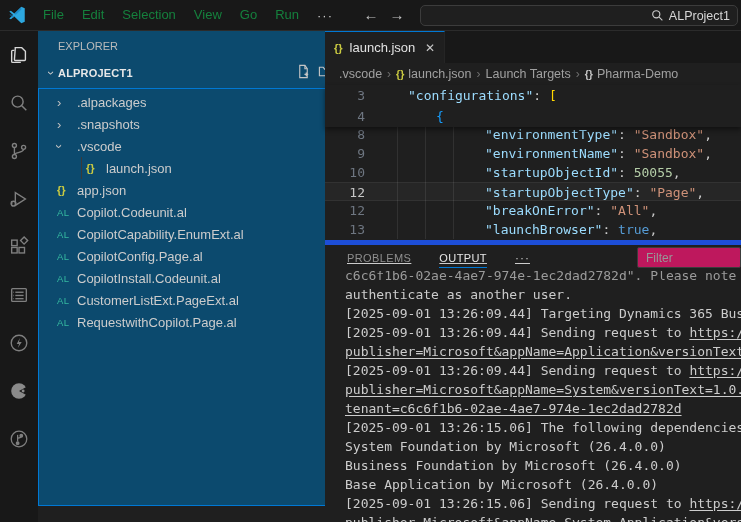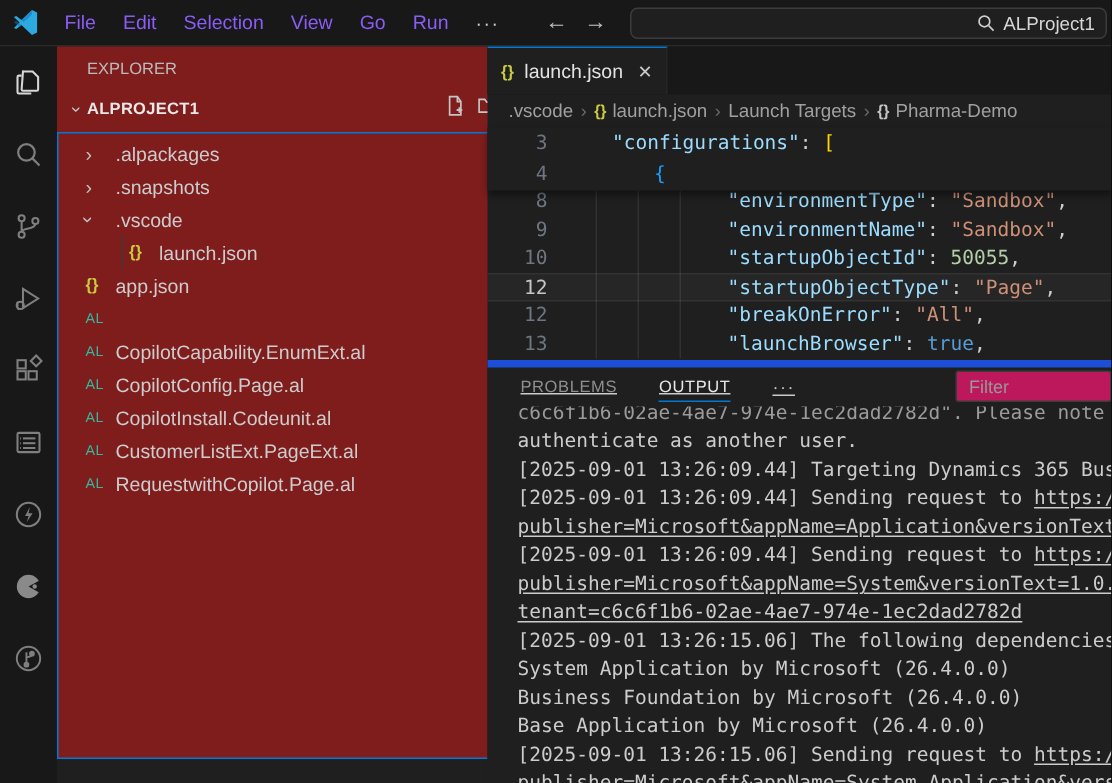--- a/index.html
+++ b/index.html
@@ -2,35 +2,35 @@
 <html><head>
 <meta charset="utf-8">
 <style>
   html,body{margin:0;padding:0;background:#000;}
   #app{position:relative;width:741px;height:522px;background:#1f1f1f;overflow:hidden;
        font-family:"Liberation Sans",sans-serif;color:#cccccc;-webkit-font-smoothing:antialiased;}
   
   .titlebar{position:absolute;top:0;left:0;right:0;height:31px;background:#181818;
             border-bottom:1px solid #2b2b2b;display:flex;align-items:center;box-sizing:border-box;}
   .vscode-logo{width:18px;height:18px;margin:0 8px 0 8px;flex:0 0 auto;}
-  .menu-item{font-size:13px;color:#8b5cf6;padding:0 9px;line-height:30px;cursor:default;}
+  .menu-item{font-size:13px;color:#15803d;padding:0 9px;line-height:30px;cursor:default;}
   .menu-more{font-size:13px;color:#cccccc;padding:0 9px;letter-spacing:1px;}
   .nav-arrow{position:absolute;top:0;line-height:30px;font-size:15px;color:#c3c3c3;width:22px;text-align:center;}
   #nav-back{left:360px;} #nav-fwd{left:386px;}
   .cmd-center{position:absolute;left:420px;right:3px;top:5px;height:21px;background:#1f1f1f;
               border:1px solid #3c3c3c;border-radius:5px;display:flex;align-items:center;
               justify-content:flex-end;padding-right:7px;box-sizing:border-box;gap:5px;}
   .cmd-center .label{font-size:12.5px;color:#d6d6d6;}
   
   .activitybar{position:absolute;top:31px;left:0;width:38px;bottom:0;background:#181818;}
   .ab-item{width:38px;height:48px;display:flex;align-items:center;justify-content:center;color:#7f7f7f;}
   .ab-item.active{color:#d7d7d7;}
   .ab-item svg{width:22px;height:22px;}
   
-  .sidebar{position:absolute;top:31px;left:38px;width:347px;bottom:16px;background:#7f1d1d;}
+  .sidebar{position:absolute;top:31px;left:38px;width:347px;bottom:16px;background:#0c4a6e;}
   .side-header{height:30px;display:flex;align-items:center;padding:0 10px 0 20px;}
   .side-title{font-size:11px;color:#bbbbbb;flex:1;}
   .side-more{font-size:13px;color:#cccccc;letter-spacing:1px;}
   .project-row{height:24px;display:flex;align-items:center;padding:0 8px 0 6px;}
   .project-chev{font-size:12px;color:#cccccc;transform:rotate(90deg);width:14px;text-align:center;}
   .project-name{font-size:11px;font-weight:bold;color:#e8e8e8;flex:1;letter-spacing:.2px;}
   .proj-actions{display:flex;gap:7px;color:#c5c5c5;}
   .proj-actions svg{width:15px;height:15px;}
   .tree{position:absolute;top:57px;left:0;right:0;bottom:0;border:1px solid #0078d4;
         box-sizing:border-box;padding-top:2px;overflow:hidden;}
@@ -252,20 +252,21 @@
         <div class="tree-row" style="padding-left: 18px;">
           <span class="slot">
             <span class="json-ico">{}</span>
           </span>
           <span class="tree-label">app.json</span>
         </div>
         <div class="tree-row" style="padding-left: 18px;">
           <span class="slot">
             <span class="al-ico">AL</span>
           </span>
+          <span class="tree-label">Copilot.Codeunit.al</span>
         </div>
         <div class="tree-row" style="padding-left: 18px;">
           <span class="slot">
             <span class="al-ico">AL</span>
           </span>
           <span class="tree-label">CopilotCapability.EnumExt.al</span>
         </div>
         <div class="tree-row" style="padding-left: 18px;">
           <span class="slot">
             <span class="al-ico">AL</span>
@@ -350,21 +351,21 @@
       <div class="panel-content">
           <div class="out-line clip dim"><span>c6c6f1b6-02ae-4ae7-974e-1ec2dad2782d". Please note</span></div>
           <div class="out-line"><span>authenticate as another user.</span></div>
           <div class="out-line"><span>[2025-09-01 13:26:09.44] Targeting Dynamics 365 Busi</span></div>
           <div class="out-line"><span>[2025-09-01 13:26:09.44] Sending request to </span><span class="lnk">https://</span></div>
           <div class="out-line"><span class="lnk">publisher=Microsoft&amp;appName=Application&amp;versionText=</span></div>
           <div class="out-line"><span>[2025-09-01 13:26:09.44] Sending request to </span><span class="lnk">https://</span></div>
           <div class="out-line"><span class="lnk">publisher=Microsoft&amp;appName=System&amp;versionText=1.0.0</span></div>
           <div class="out-line"><span class="lnk">tenant=c6c6f1b6-02ae-4ae7-974e-1ec2dad2782d</span></div>
           <div class="out-line"><span>[2025-09-01 13:26:15.06] The following dependencies</span></div>
-          <div class="out-line"><span>System Application by Microsoft (26.4.0.0)</span></div>
+          <div class="out-line"><span>System Foundation by Microsoft (26.4.0.0)</span></div>
           <div class="out-line"><span>Business Foundation by Microsoft (26.4.0.0)</span></div>
           <div class="out-line"><span>Base Application by Microsoft (26.4.0.0)</span></div>
           <div class="out-line"><span>[2025-09-01 13:26:15.06] Sending request to </span><span class="lnk">https://</span></div>
           <div class="out-line"><span class="lnk">publisher=Microsoft&amp;appName=System Application&amp;versi</span></div>
         </div>
     </div>
   </div>
 
 </div>
 

